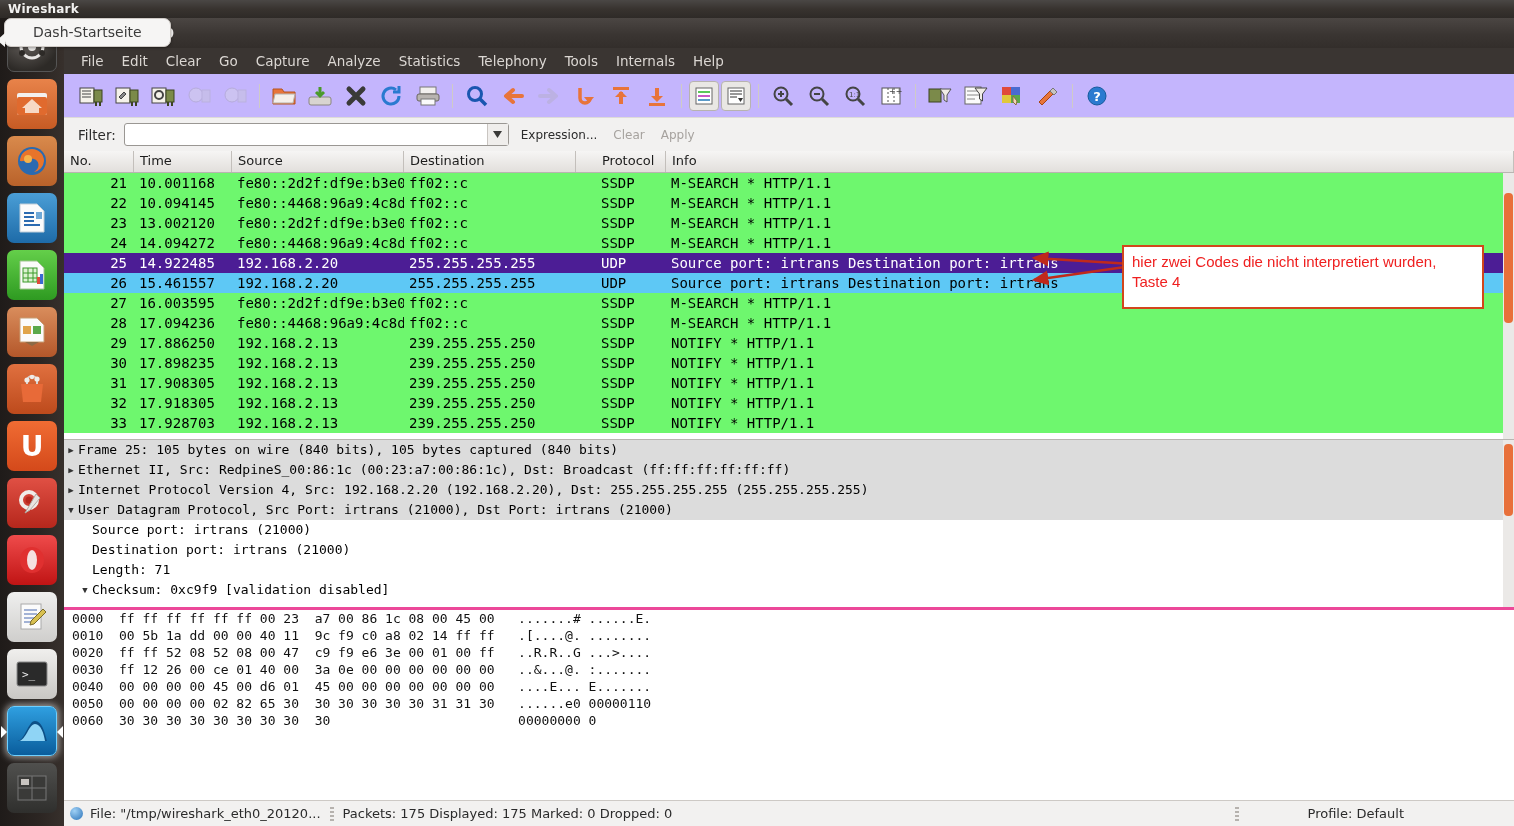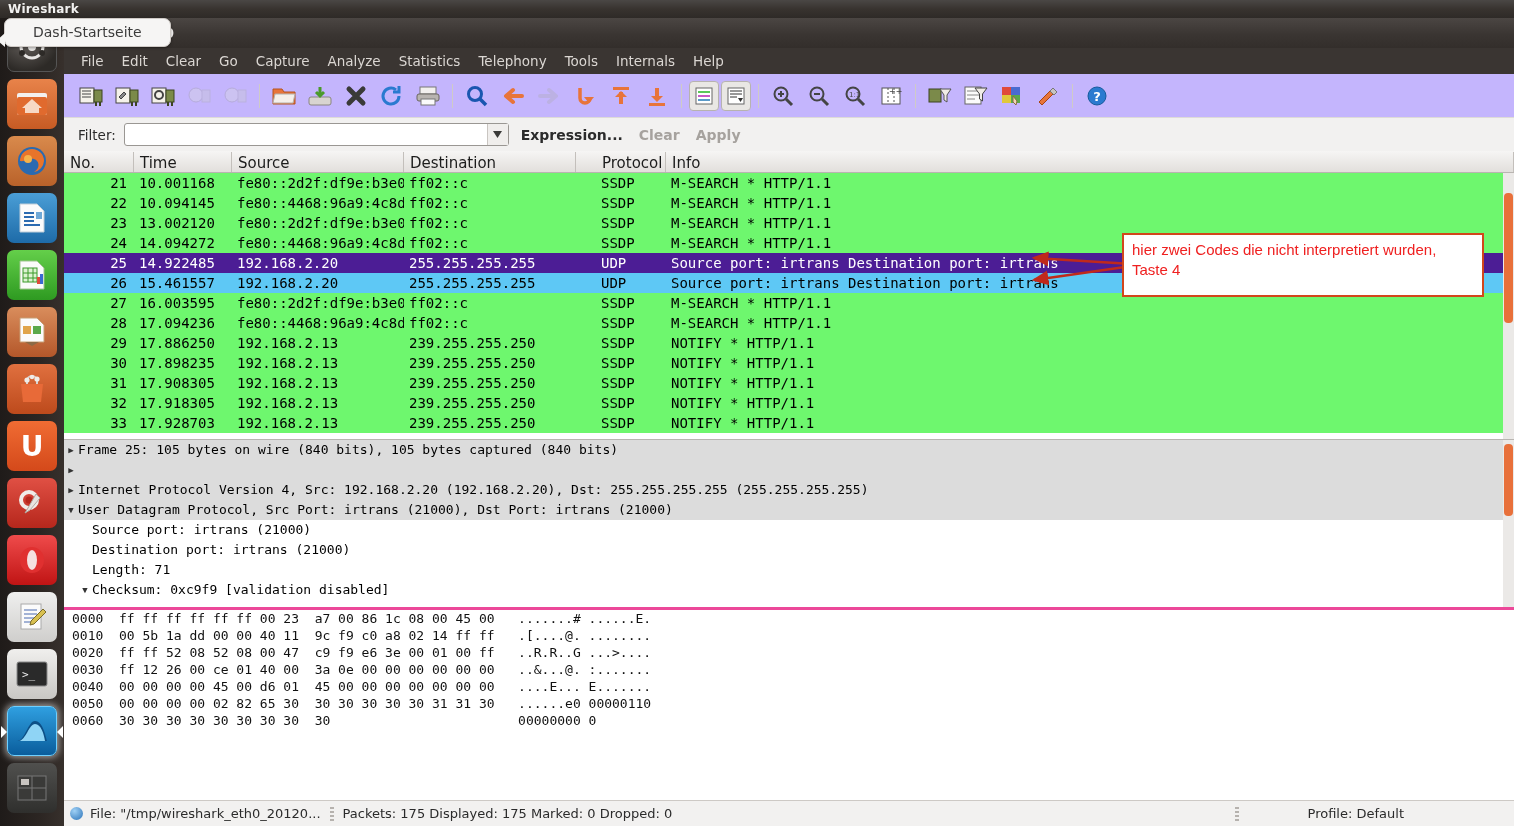--- a/index.html
+++ b/index.html
@@ -121,28 +121,28 @@
     display: flex; align-items: center;
   }
   #filter-input {
     flex: 1; height: 100%; border: 0; outline: none; background: transparent;
     font-size: 13px; padding-left: 5px; font-family:"DejaVu Sans", sans-serif;
   }
   #filter-drop {
     width: 21px; height: 100%; border-left: 1px solid #c9c5c1;
     background: #f0eeec; display:flex; align-items:center; justify-content:center;
   }
-  .fbtn { font-size: 14px; color: #2b2b2b; padding: 0 4px; font-weight: bold; }
+  .fbtn { font-size: 12px; color: #2b2b2b; padding: 0 4px; }
   .fbtn.disabled { color: #a6a29e; }
 
   
   #packet-list-wrap { position: relative; background: #fff; }
   #plist-header {
     display: flex; height: 22px; background: linear-gradient(to bottom,#f6f5f4,#e2dfdc);
-    border-bottom: 1px solid #b9b5b1; font-size: 15px; color: #1c1c1c; align-items: center;
+    border-bottom: 1px solid #b9b5b1; font-size: 13px; color: #1c1c1c;
   }
   #plist-header .hc {
     padding: 2px 0 0 6px; border-right: 1px solid #c3bfbb; overflow: hidden; white-space: nowrap;
   }
   .c-no { width: 70px; }
   .c-time { width: 98px; }
   .c-src { width: 172px; }
   .c-dst { width: 172px; }
   .c-proto { width: 70px; margin-left: 20px; }
   .c-info { flex: 1; }
@@ -182,21 +182,21 @@
     display: flex; align-items: center; font-size: 13px; color: #2b2b2b;
   }
   #status-bulb { width: 13px; height: 13px; border-radius: 50%;
     background: radial-gradient(circle at 35% 30%, #9fd0f5, #2a72b8); margin: 0 7px 0 6px; flex:none; }
   .sgrip { width: 4px; height: 14px; margin: 0 9px;
     background: repeating-linear-gradient(to bottom, #b6b2ae 0 2px, transparent 2px 4px); flex:none; }
   #status-profile { margin-left: auto; margin-right: 110px; }
 
   
   #annotation-box {
-    position: absolute; left: 1122px; top: 233px; width: 362px; height: 64px;
+    position: absolute; left: 1122px; top: 245px; width: 362px; height: 64px;
     background: #ffffff; border: 2px solid #d2461b;
     padding: 5px 8px; z-index: 50;
   }
   #annotation-text {
     color: #ef2020; font-size: 15px; line-height: 20px;
     font-family: "Liberation Sans", sans-serif;
   }
   #arrow-svg { position: absolute; left: 1020px; top: 240px; width: 120px; height: 56px; z-index: 49; }
 </style>
 </head>
@@ -692,20 +692,21 @@
   </div>
 
   <div id="detail-wrap" style="height: 168px;">
     <div id="detail-body">
         <div class="drow hl">
           <span class="twisty">▶</span>
           <span>Frame 25: 105 bytes on wire (840 bits), 105 bytes captured (840 bits)</span>
         </div>
         <div class="drow hl">
           <span class="twisty">▶</span>
+          <span>Ethernet II, Src: RedpineS_00:86:1c (00:23:a7:00:86:1c), Dst: Broadcast (ff:ff:ff:ff:ff:ff)</span>
         </div>
         <div class="drow hl">
           <span class="twisty">▶</span>
           <span>Internet Protocol Version 4, Src: 192.168.2.20 (192.168.2.20), Dst: 255.255.255.255 (255.255.255.255)</span>
         </div>
         <div class="drow hl">
           <span class="twisty">▼</span>
           <span>User Datagram Protocol, Src Port: irtrans (21000), Dst Port: irtrans (21000)</span>
         </div>
         <div class="drow">

